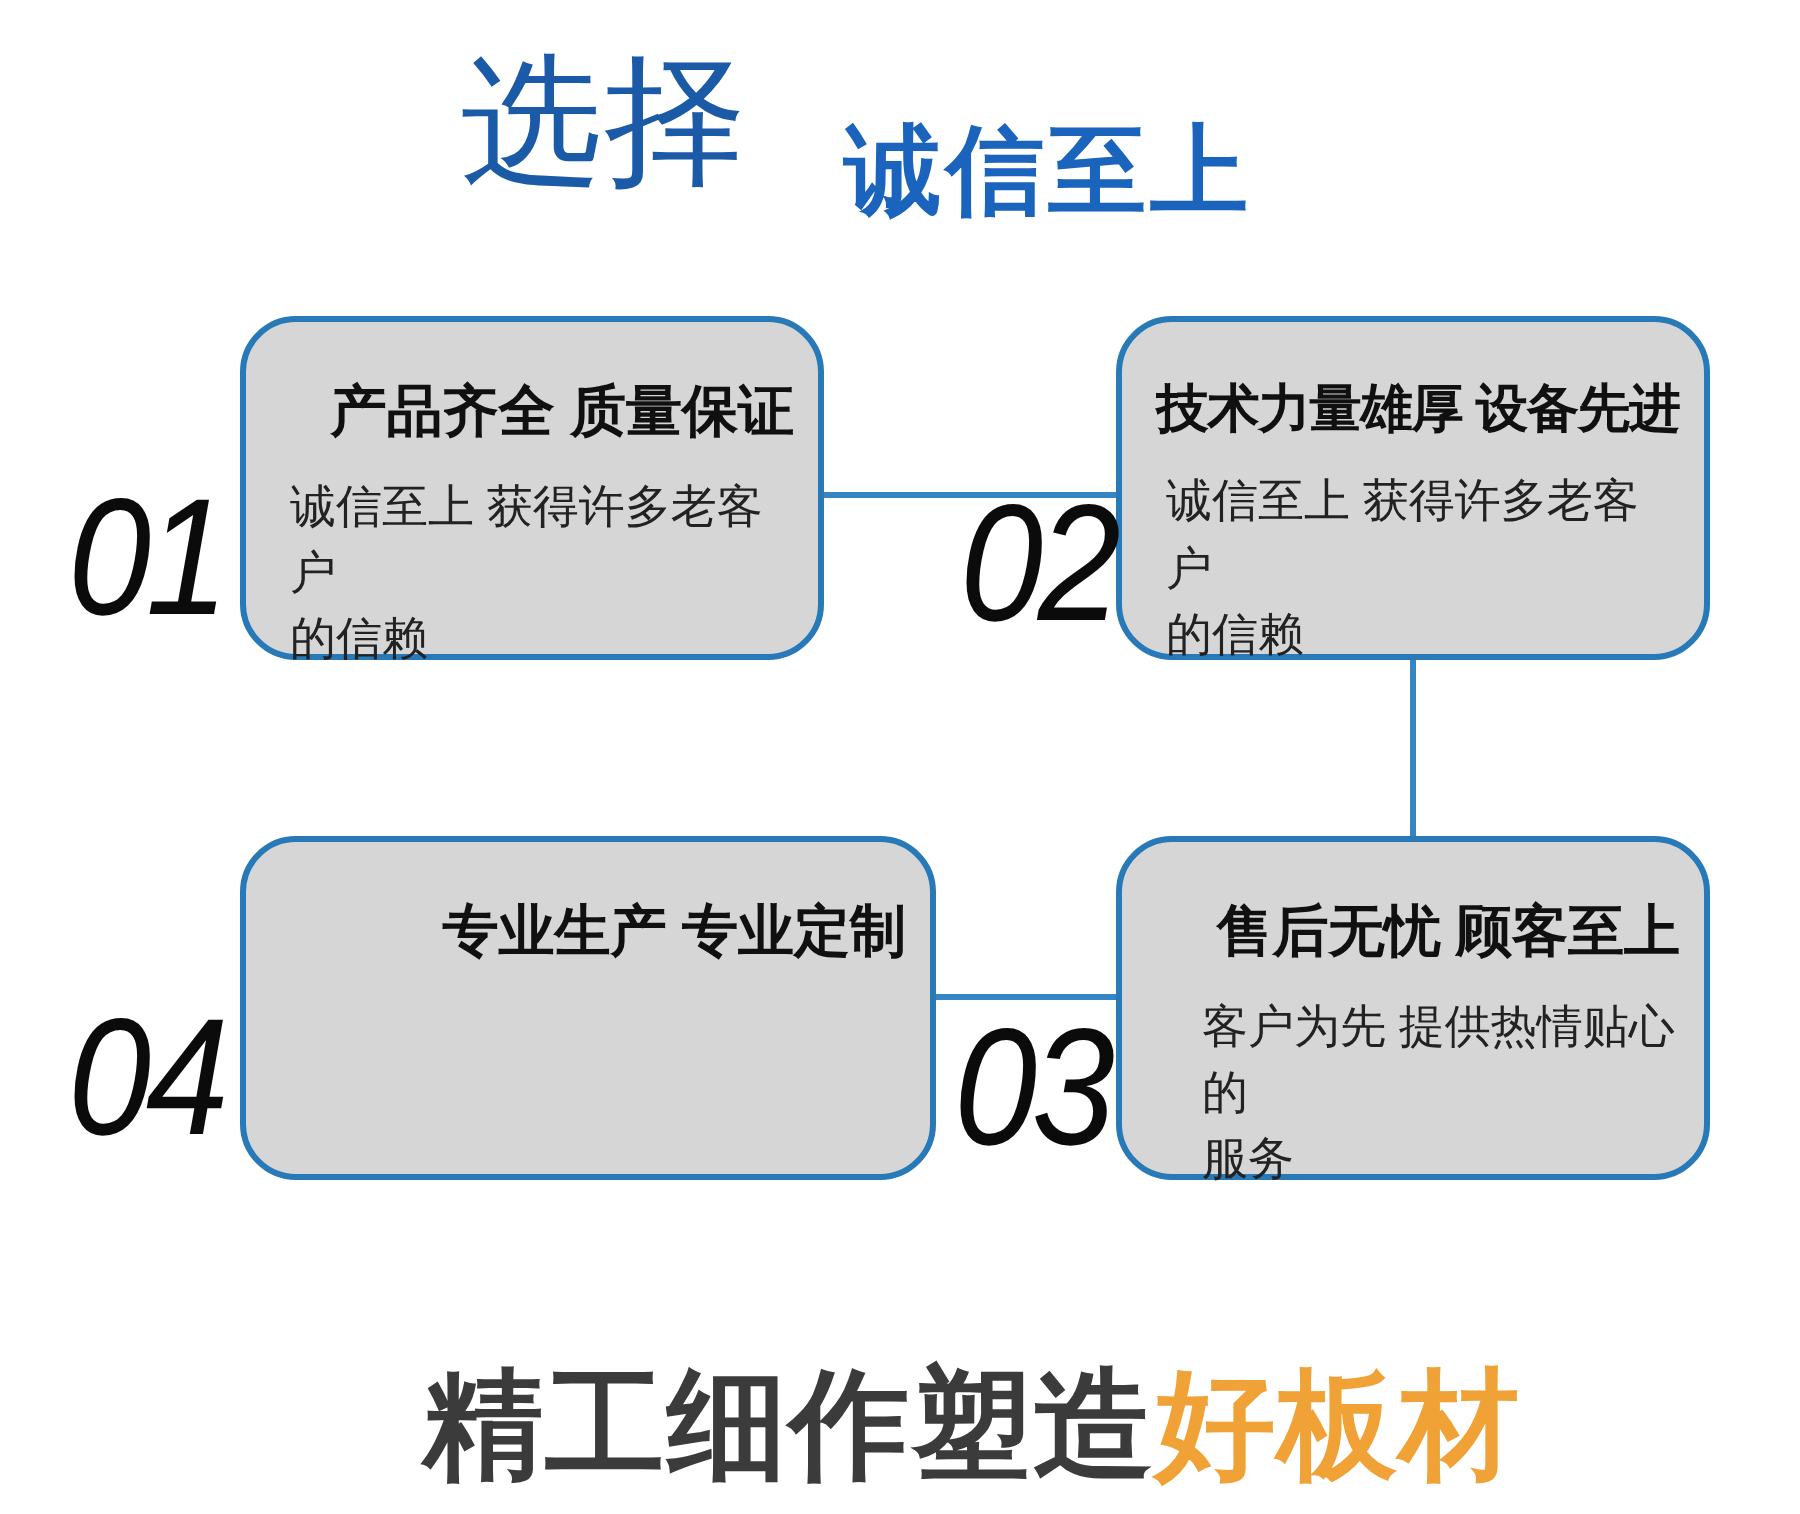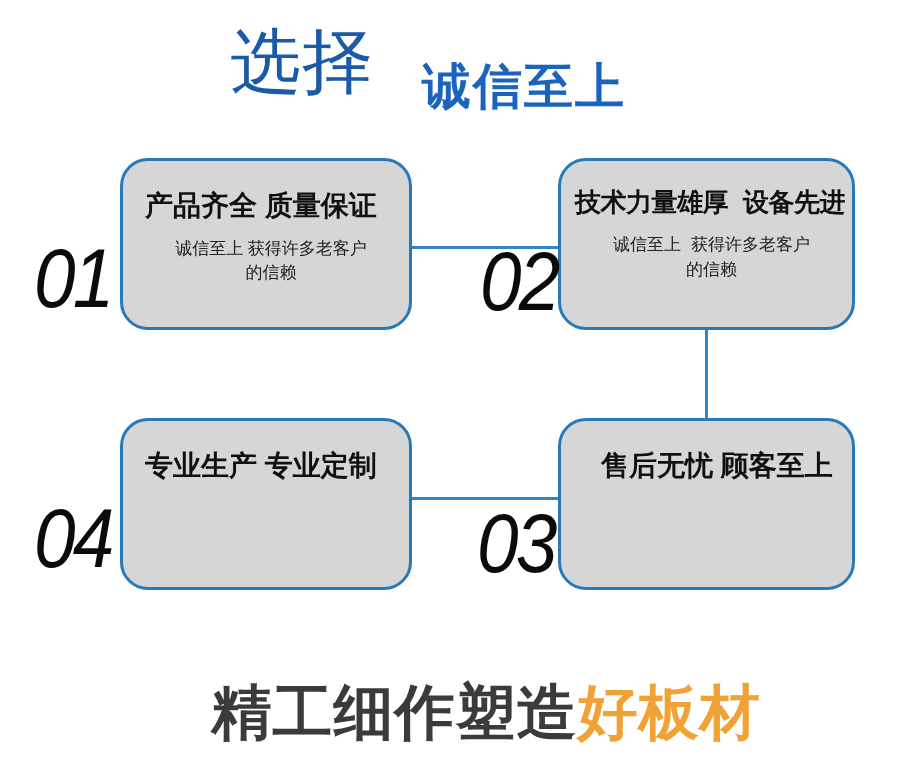--- a/index.html
+++ b/index.html
@@ -26,36 +26,36 @@
 
   
   .card{
     background:var(--card-bg-gray);
     border:3px solid var(--card-border-blue);
     border-radius:28px;
     box-sizing:border-box;
     padding:28px 12px 0 22px;
   }
   .card-tl{left:120px;top:158px;width:292px;height:172px;}
-  .card-tr{left:558px;top:158px;width:297px;height:172px;font-family:Liberation Mono, monospace;}
-  .card-bl{left:120px;top:418px;width:292px;height:172px;}
+  .card-tr{left:558px;top:158px;width:297px;height:172px;}
+  .card-bl{left:120px;top:418px;width:348px;height:172px;}
   .card-br{left:558px;top:418px;width:297px;height:172px;padding-left:40px;}
 
   .card-title{
     font-size:28px;font-weight:700;line-height:1.2;
     color:var(--card-title-black);
     white-space:nowrap;
+    text-align:right;
   }
   .card-tr .card-title{font-size:26px;margin-left:-8px;letter-spacing:-0.5px;}
   .card-body{
     margin-top:14px;
-    font-size:17px;font-weight:400;line-height:1.45;
+    font-size:23px;font-weight:400;line-height:1.45;
     color:var(--card-body-black);
     white-space:pre-line;
-    text-align:center;
   }
 
   
   .big-num{
     font-size:83px;line-height:1;font-style:italic;font-weight:400;
     color:var(--number-black);
     letter-spacing:-3px;
     transform:scaleX(0.9);transform-origin:left top;
   }
   .num-01{left:34px;top:237px;}
@@ -104,20 +104,22 @@
   </div>
   <div class="abs big-num num-02">02</div>
 
   <div class="abs card card-bl">
     <div class="card-title">专业生产 专业定制</div>
   </div>
   <div class="abs big-num num-04">04</div>
 
   <div class="abs card card-br">
     <div class="card-title">售后无忧 顾客至上</div>
+    <div class="card-body">客户为先 提供热情贴心的
+服务</div>
   </div>
   <div class="abs big-num num-03">03</div>
 
   <div class="abs footer">
     <span class="footer-dark">精工细作塑造</span><span class="footer-accent">好板材</span>
   </div>
 
 </div>
 
 </body></html>

